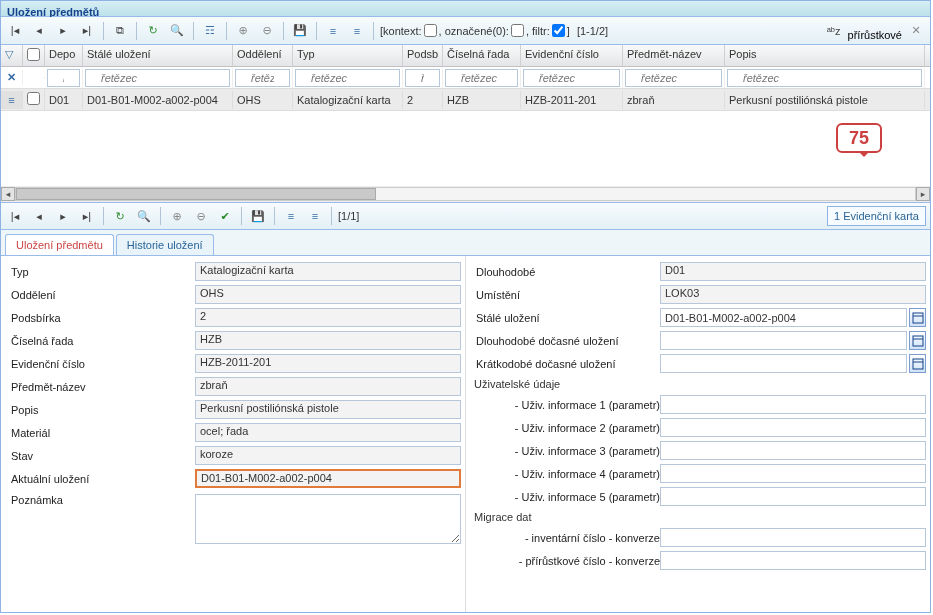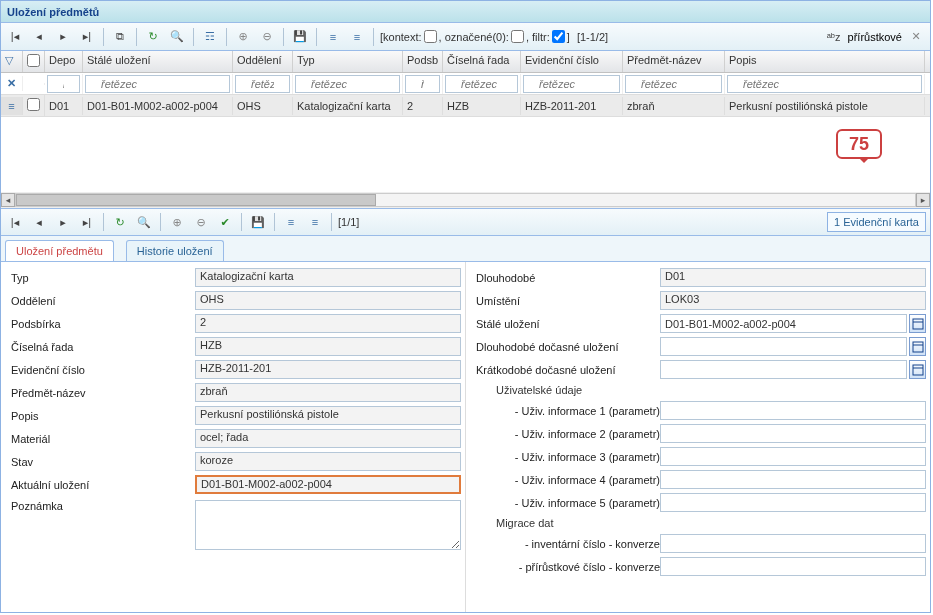--- a/index.html
+++ b/index.html
@@ -1,25 +1,25 @@
 <!DOCTYPE html>
 <html><head>
 <meta charset="utf-8">
 <style>
   * { box-sizing: border-box; margin: 0; padding: 0; font-family: Arial, Tahoma, sans-serif; font-size: 11px; }
   body { width: 933px; height: 615px; background: #fff; overflow: hidden; }
 
   .window { border: 1px solid #8db2e3; width: 931px; height: 613px; display: flex; flex-direction: column; }
-  .titlebar { background: linear-gradient(#d7eef4,#bbe1ea); height: 22px; line-height: 22px; padding-left: 6px; font-weight: bold; color: #15428b; border-bottom: 1px solid #99bbe8; }
+  .titlebar { background: linear-gradient(#d7eef4,#bbe1ea); height: 16px; line-height: 22px; padding-left: 6px; font-weight: bold; color: #15428b; border-bottom: 1px solid #99bbe8; }
 
   .toolbar { background: linear-gradient(#f7fbfd,#e3f0f6); height: 28px; border-bottom: 1px solid #99bbe8; display:flex; align-items:center; padding: 0 4px; gap:4px; position: relative; }
   .tb-btn { width: 20px; height: 20px; display:flex; align-items:center; justify-content:center; color:#444; cursor:pointer; border-radius:2px; }
   .tb-sep { width:1px; height:18px; background:#b0c4d6; margin:0 2px;}
   .tb-text { color:#333; display:flex; align-items:center; gap:2px;}
-  .tb-right { position:absolute; right:4px; display:flex; align-items:center; gap:4px;}
+  .tb-right { position:absolute; right:4px; display:flex; align-items:flex-end; gap:4px;}
   input[type=checkbox]{ width:13px; height:13px;}
 
   .grid-header { background: linear-gradient(#f9f9f9,#e3e5e8); border-bottom:1px solid #c1c1c1; display:flex; height:22px; }
   .gh-cell { border-right:1px solid #d0d0d0; padding:3px 4px; color:#333; white-space:nowrap; overflow:hidden;}
   .filter-row { display:flex; border-bottom:1px solid #ddd; background:#fff; height:22px; align-items:center;}
   .filter-row input{ width:100%; border:1px solid #b5c7d8; height:18px; padding:1px 15px; font-style:italic; color:#999; background:#fff;}
   .filter-cell{ border-right:1px solid #eee; padding:1px 2px; overflow:hidden;}
   .data-row{ display:flex; background:#ebebeb; height:22px; align-items:center; border-bottom:1px solid #ddd;}
   .data-row .gh-cell{ border-right:1px solid #dedede; overflow:hidden; text-overflow:ellipsis;}
   .data-row .gh-cell:first-child{ background:#e1e1e1;}
@@ -29,37 +29,37 @@
   .hscroll .track{ flex:1; height:14px; background:#f4f4f4; border:1px solid #ccc; position:relative;}
   .hscroll .thumb{ position:absolute; left:0; top:0; height:12px; width:40%; background:#c9c9c9; border:1px solid #aaa;}
   .hscroll .arrow{ width:14px; height:14px; background:#e4e4e4; border:1px solid #aaa; display:flex; align-items:center; justify-content:center; font-size:9px; color:#555;}
 
   .callout { position:absolute; right:48px; top:34px; width:46px; height:30px; border:2px solid #cc4040; border-radius:6px; background:#fff; color:#cc4040; font-size:18px; font-weight:bold; display:flex; align-items:center; justify-content:center; }
   .callout::after{ content:''; position:absolute; bottom:-12px; left:20px; width:0; height:0; border:6px solid transparent; border-top-color:#cc4040;}
 
   .toolbar2 { background: linear-gradient(#f7fbfd,#e3f0f6); height:28px; border-top:1px solid #99bbe8; border-bottom:1px solid #99bbe8; display:flex; align-items:center; padding:0 4px; gap:4px; position:relative;}
   .badge-right{ position:absolute; right:4px; border:1px solid #8db2e3; padding:3px 6px; color:#2a6496; background:#f5fbff;}
 
-  .tabs{ display:flex; background:#eef6fa; border-bottom:1px solid #99bbe8; height:26px; align-items:flex-end; padding-left:4px; gap:12px;}
+  .tabs{ display:flex; background:#eef6fa; border-bottom:1px solid #99bbe8; height:26px; align-items:flex-end; padding-left:4px; gap:2px;}
   .tab{ border:1px solid #99bbe8; border-bottom:none; padding:4px 10px; background:#e8f4fa; border-radius:3px 3px 0 0; color:#2a6496; cursor:pointer;}
   .tab.active{ background:#fff; color:#c44; font-weight:normal;}
 
   .form-area{ display:flex; flex:1; overflow:auto; background:#fff;}
   .col{ flex:1; padding:4px 0 4px 0;}
   .col-left{ border-right:1px solid #ddd;}
   .frow{ display:flex; align-items:center; height:23px; padding:0 4px; }
   .flabel{ width:190px; padding-left:6px; color:#222;}
   .flabel.indent{ padding-left:24px;text-align:right;}
   .fval{ flex:1; }
   .fval input, .fval .ro{ width:100%; height:19px; border:1px solid #b5c7d8; padding:1px 4px; background:#f3f3f3; color:#333;}
   .fval .white{ background:#fff !important;}
   .fval textarea{ width:100%; height:50px; border:1px solid #b5c7d8; background:#fff; padding:2px;}
   .picker{ width:18px; height:19px; border:1px solid #7a9cd0; background:linear-gradient(#fff,#d0e2f7); margin-left:2px; display:flex; align-items:center; justify-content:center;}
   .highlight{ border:2px solid #e07b3c !important; }
-  .section{ padding:3px 8px; color:#333;margin-left:22px;}
+  .section{ padding:3px 8px; color:#333;}
   .picker svg{ display:block;}
 
   
   .c0{width:22px;} .c1{width:22px;} .c2{width:38px;} .c3{width:150px;} .c4{width:60px;}
   .c5{width:110px;} .c6{width:40px;} .c7{width:78px;} .c8{width:102px;} .c9{width:102px;} .c10{width:200px;}
 </style>
 </head>
 <body>
 
 <div class="window">

